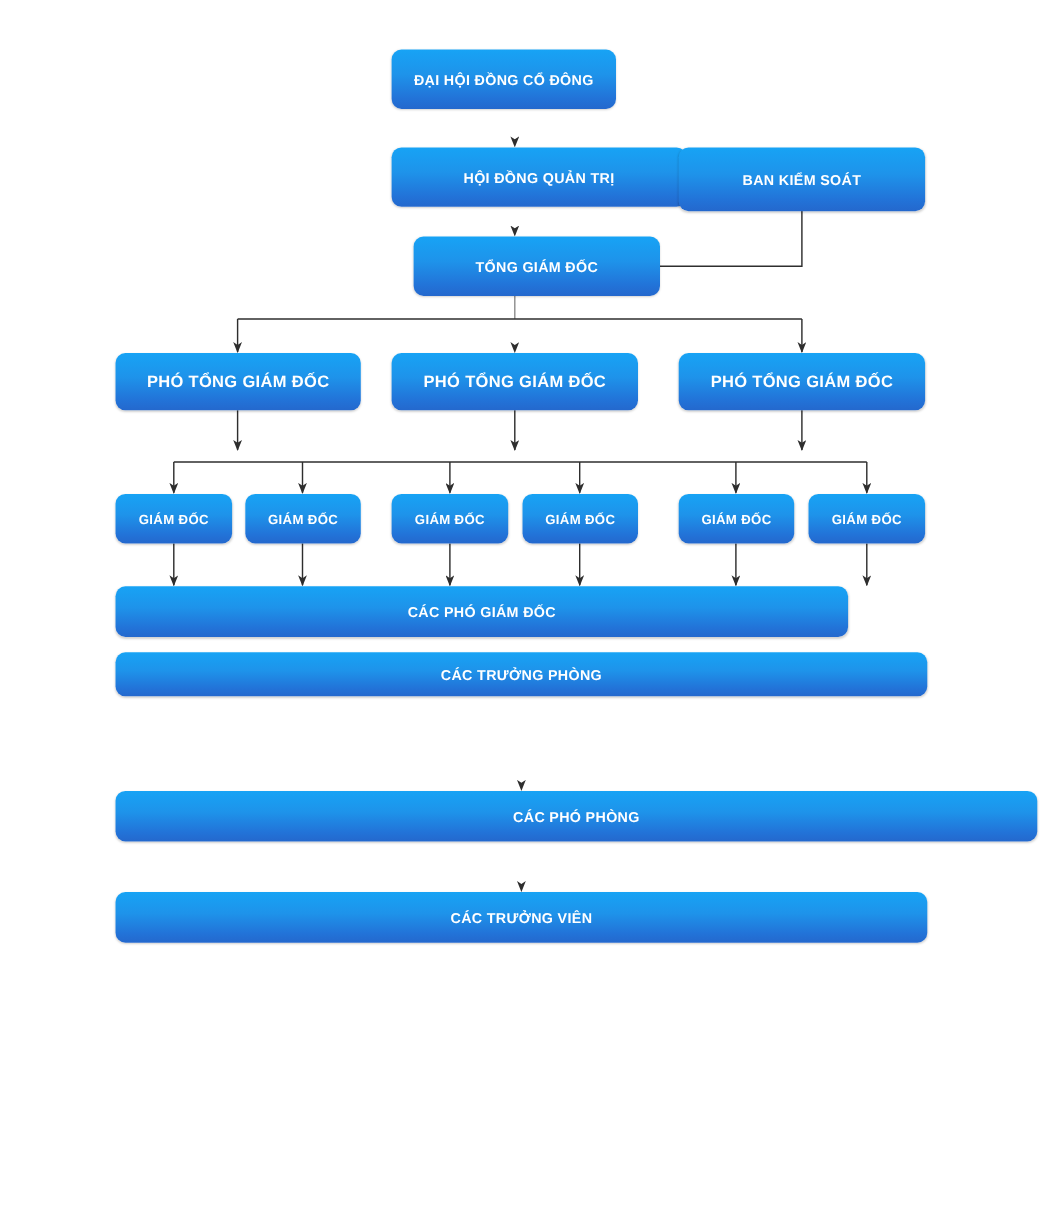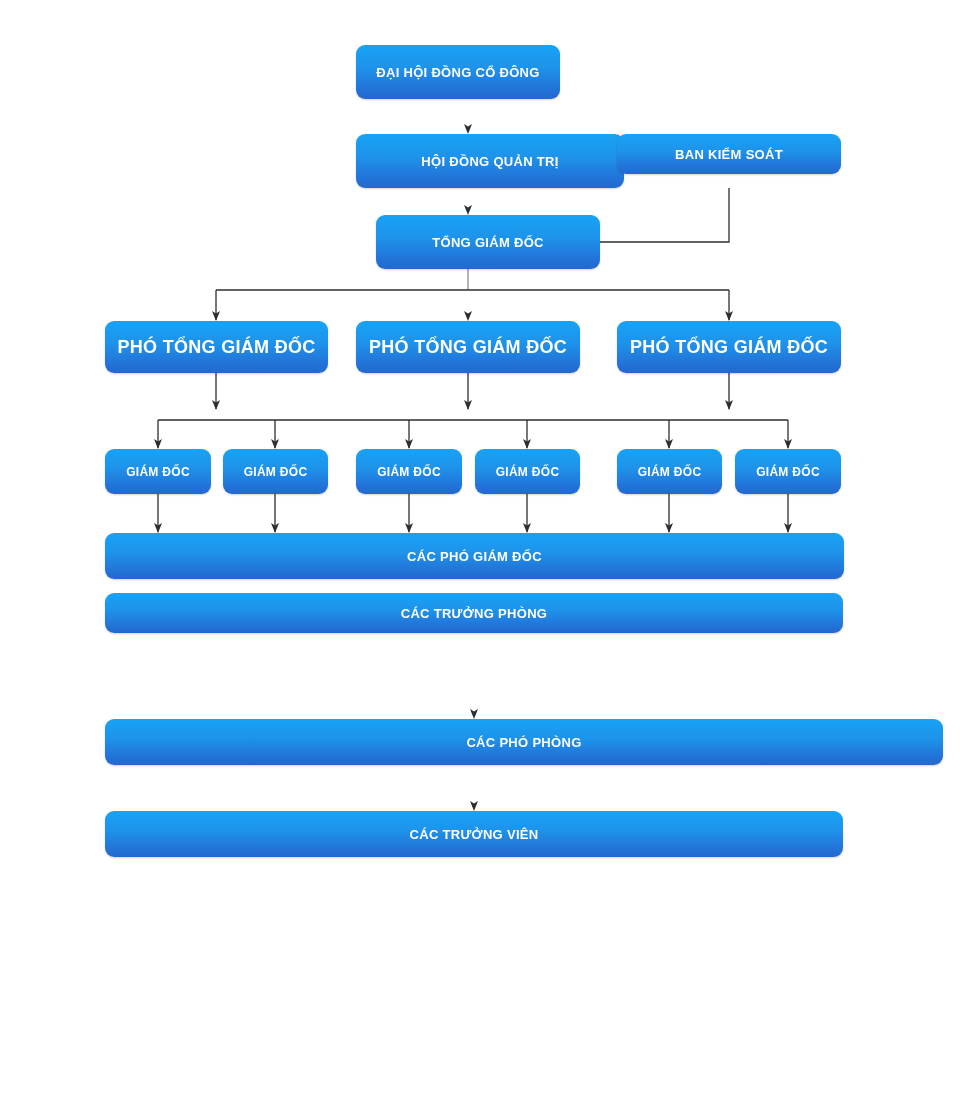--- a/index.html
+++ b/index.html
@@ -40,21 +40,21 @@
     letter-spacing: 0.3px;
     white-space: nowrap;
     z-index: 2;
   }
   .node-label {
     color: #ffffff;
     font-weight: 700;
     line-height: 1;
   }
   .size-lg .node-label { font-size: 13px; }
-  .size-md .node-label { font-size: 18px; }
+  .size-md .node-label { font-size: 15px; }
   .size-sm .node-label { font-size: 12px; }
   .size-bar .node-label { font-size: 13px; }
 </style>
 </head>
 <body>
 
 <div id="chart-root">
 
   <svg id="connector-layer" viewBox="0 0 960 1118" width="960" height="1118" xmlns="http://www.w3.org/2000/svg">
     <defs>
@@ -108,21 +108,21 @@
   </svg>
 
   <div class="node size-lg" style="left:356px; top:45px; width:204px; height:54px;">
     <span class="node-label">ĐẠI HỘI ĐỒNG CỔ ĐÔNG</span>
   </div>
 
   <div class="node size-lg" style="left:356px; top:134px; width:268px; height:54px;">
     <span class="node-label">HỘI ĐỒNG QUẢN TRỊ</span>
   </div>
 
-  <div class="node size-lg" style="left:617px; top:134px; width:224px; height:40px;">
+  <div class="node size-lg" style="left:617px; top:134px; width:224px; height:58px;">
     <span class="node-label">BAN KIỂM SOÁT</span>
   </div>
 
   <div class="node size-lg" style="left:356px; top:215px; width:224px; height:54px;margin-left:20px;">
     <span class="node-label">TỔNG GIÁM ĐỐC</span>
   </div>
 
   <div class="node size-md" style="left:105px; top:321px; width:223px; height:52px;">
     <span class="node-label">PHÓ TỔNG GIÁM ĐỐC</span>
   </div>
@@ -152,21 +152,21 @@
   </div>
 
   <div class="node size-sm" style="left:617px; top:449px; width:105px; height:45px;">
     <span class="node-label">GIÁM ĐỐC</span>
   </div>
 
   <div class="node size-sm" style="left:735px; top:449px; width:106px; height:45px;">
     <span class="node-label">GIÁM ĐỐC</span>
   </div>
 
-  <div class="node size-bar" style="left:105px; top:533px; width:739px; height:46px;">
+  <div class="node size-bar" style="left:105px; top:533px; width:666px; height:46px;">
     <span class="node-label">CÁC PHÓ GIÁM ĐỐC</span>
   </div>
 
   <div class="node size-bar" style="left:105px; top:593px; width:738px; height:40px;">
     <span class="node-label">CÁC TRƯỞNG PHÒNG</span>
   </div>
 
   <div class="node size-bar" style="left:105px; top:719px; width:838px; height:46px;">
     <span class="node-label">CÁC PHÓ PHÒNG</span>
   </div>

